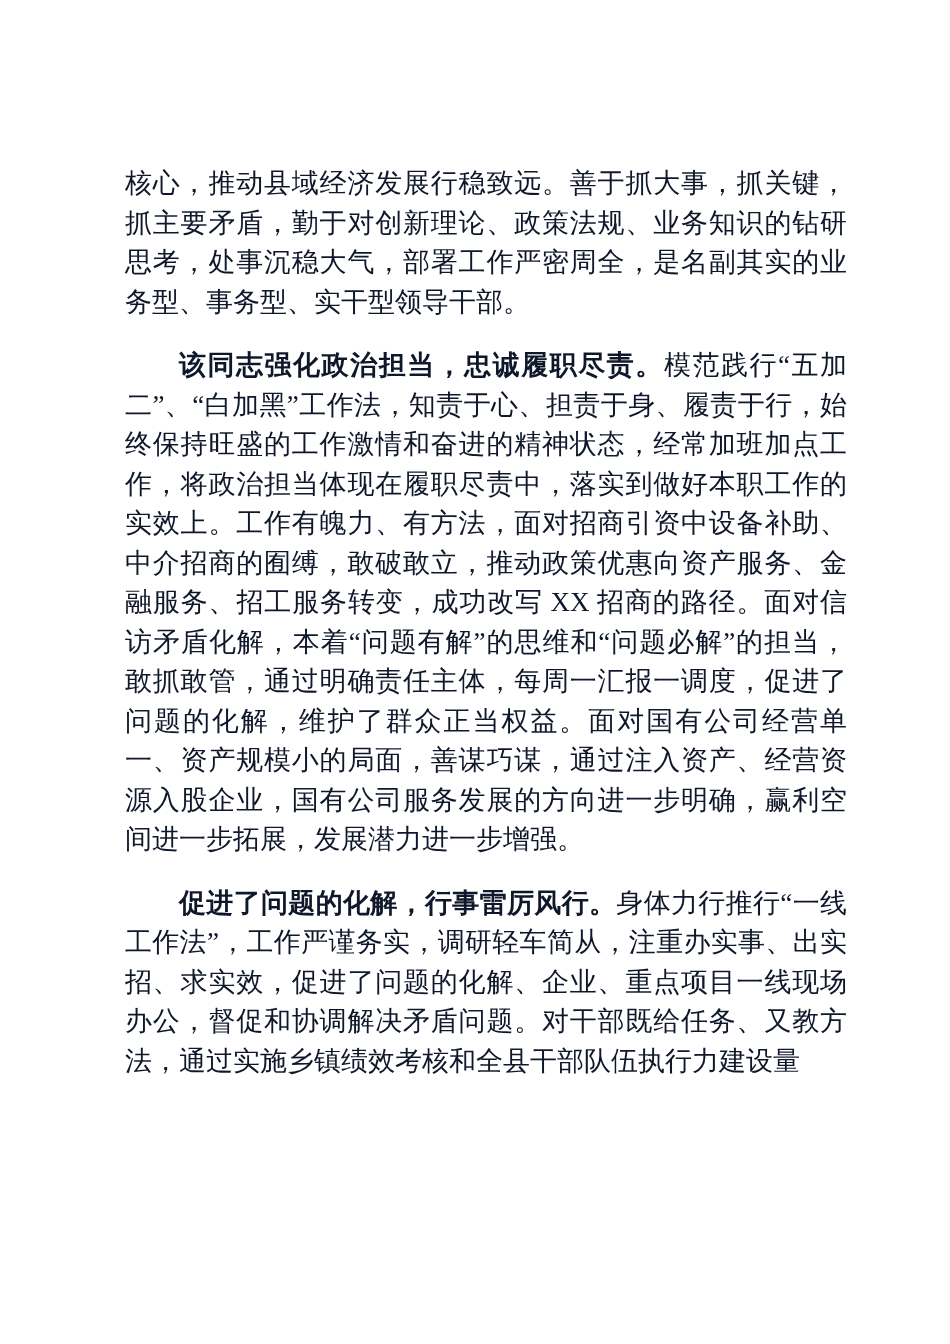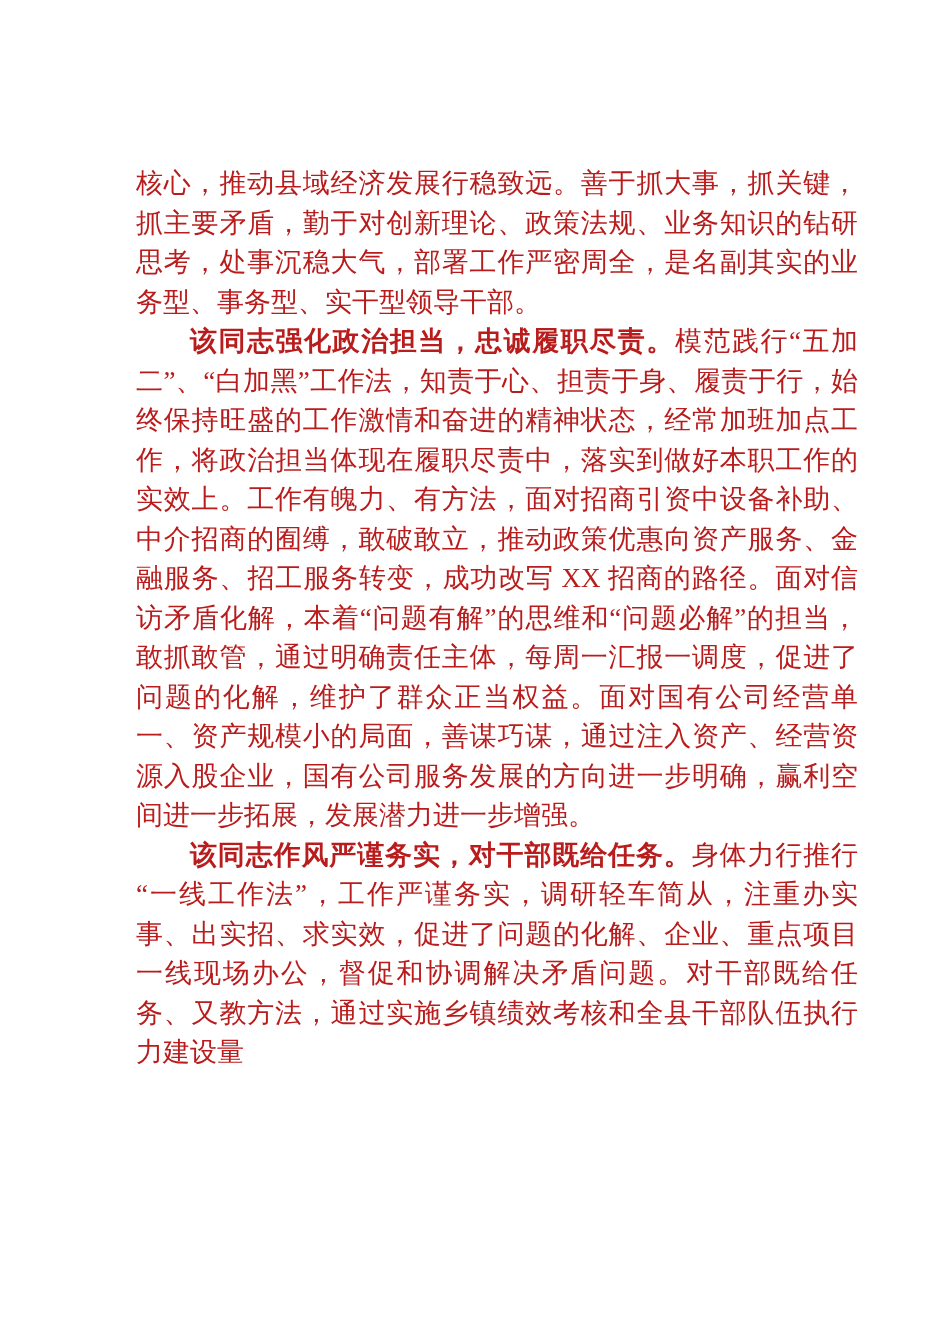--- a/index.html
+++ b/index.html
@@ -9,49 +9,50 @@
   }
   body {
     width: 950px;
     height: 1344px;
     position: relative;
     overflow: hidden;
   }
   .page {
     position: absolute;
     top: 164px;
-    left: 136px;
+    left: 125px;
     width: 722px;
-    color: #b91c1c;
+    color: #0f172a;
     font-family: "Liberation Serif", "DejaVu Serif", serif;
     font-size: 27px;
     line-height: 39.5px;
     text-align: justify;
     text-justify: inter-character;
     letter-spacing: 0;
   }
   .para {
     margin: 0;
     padding: 0;
   }
   .para.indent {
     text-indent: 54px; 
+    margin-top: 24px;
   }
   .lead {
     font-family: "Liberation Sans", "DejaVu Sans", sans-serif;
     font-weight: bold;
   }
   .body-text {
     font-weight: normal;
   }
 </style>
 </head>
 <body>
 
 <div class="page">
 
   <p class="para"><span class="lead"></span><span class="body-text">核心，推动县域经济发展行稳致远。善于抓大事，抓关键，抓主要矛盾，勤于对创新理论、政策法规、业务知识的钻研思考，处事沉稳大气，部署工作严密周全，是名副其实的业务型、事务型、实干型领导干部。</span></p>
 
   <p class="para indent"><span class="lead">该同志强化政治担当，忠诚履职尽责。</span><span class="body-text">模范践行“五加二”、“白加黑”工作法，知责于心、担责于身、履责于行，始终保持旺盛的工作激情和奋进的精神状态，经常加班加点工作，将政治担当体现在履职尽责中，落实到做好本职工作的实效上。工作有魄力、有方法，面对招商引资中设备补助、中介招商的囿缚，敢破敢立，推动政策优惠向资产服务、金融服务、招工服务转变，成功改写 XX 招商的路径。面对信访矛盾化解，本着“问题有解”的思维和“问题必解”的担当，敢抓敢管，通过明确责任主体，每周一汇报一调度，促进了问题的化解，维护了群众正当权益。面对国有公司经营单一、资产规模小的局面，善谋巧谋，通过注入资产、经营资源入股企业，国有公司服务发展的方向进一步明确，赢利空间进一步拓展，发展潜力进一步增强。</span></p>
 
-  <p class="para indent"><span class="lead">该同志作风严谨务实，对干部既给任务。</span><span class="body-text">身体力行推行“一线工作法”，工作严谨务实，调研轻车简从，注重办实事、出实招、求实效，促进了问题的化解、企业、重点项目一线现场办公，督促和协调解决矛盾问题。对干部既给任务、又教方法，通过实施乡镇绩效考核和全县干部队伍执行力建设量</span></p>
+  <p class="para indent"><span class="lead">促进了问题的化解，行事雷厉风行。</span><span class="body-text">身体力行推行“一线工作法”，工作严谨务实，调研轻车简从，注重办实事、出实招、求实效，促进了问题的化解、企业、重点项目一线现场办公，督促和协调解决矛盾问题。对干部既给任务、又教方法，通过实施乡镇绩效考核和全县干部队伍执行力建设量</span></p>
 
 </div>
 
 </body></html>

